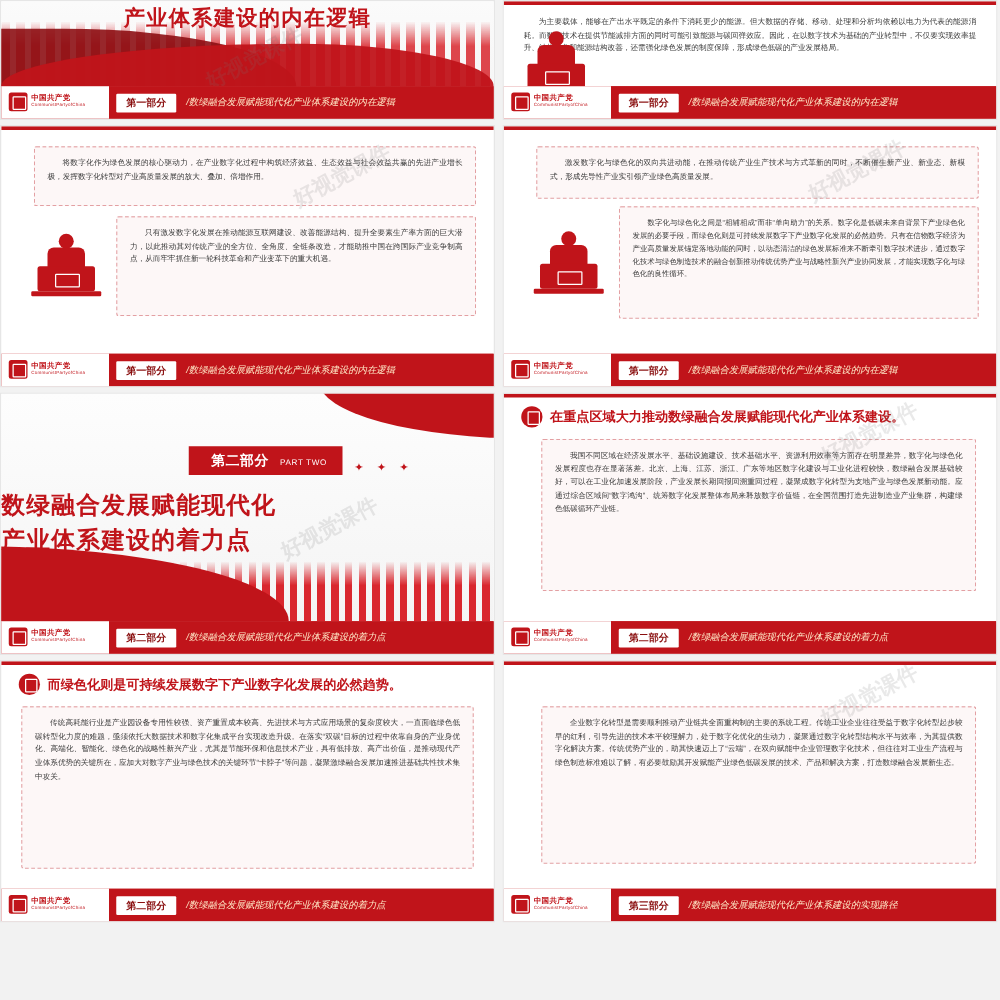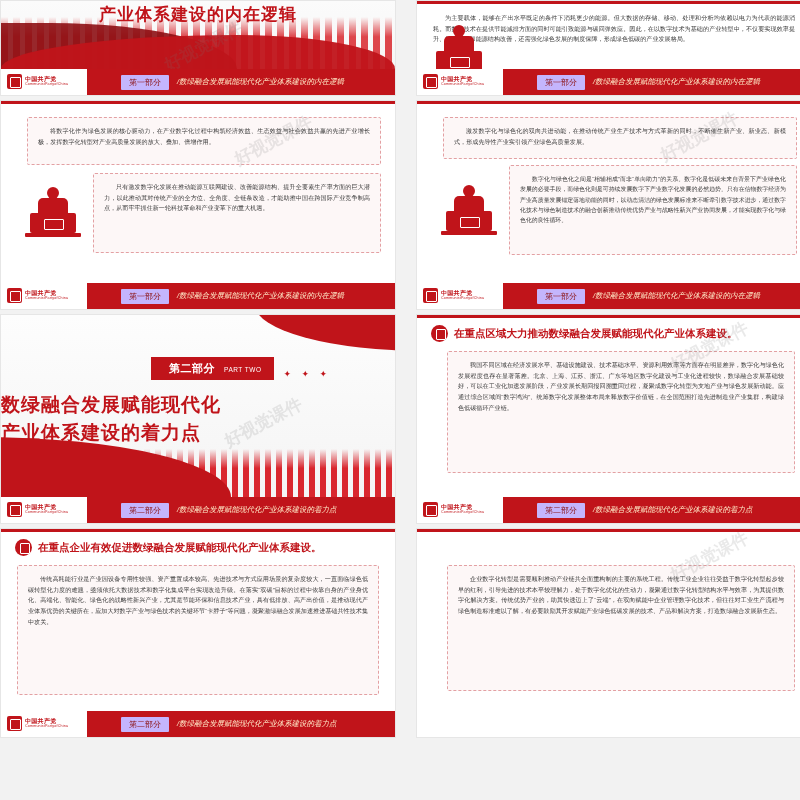--- a/index.html
+++ b/index.html
@@ -1,34 +1,34 @@
 <!DOCTYPE html>
 <html><head>
 <meta charset="utf-8">
 <style>
   html,body{margin:0;padding:0;background:#ffffff;}
   body{width:800px;height:800px;overflow:hidden;font-family:"Liberation Sans","DejaVu Sans",sans-serif;}
   .page{position:relative;width:800px;height:800px;background:#f2f2f2;}
   .grid{position:absolute;left:0;top:0;width:800px;height:640px;display:grid;
         grid-template-columns:396px 396px;grid-template-rows:96px 210px 210px 210px;
-        gap:4px 20px;padding:0;}
+        gap:4px 6px;padding:0;}
   .slide{position:relative;background:#ffffff;overflow:hidden;border:1px solid #e6e6e6;box-sizing:border-box;}
 
   
   .redbar{position:absolute;left:0;right:0;bottom:0;height:26px;background:#c0141a;}
   .redbar .inner{position:absolute;left:0;right:0;top:0;bottom:0;background:
       linear-gradient(90deg,#ffffff 0,#ffffff 86px,#c0141a 86px,#c0141a 100%);}
   .logo{position:absolute;left:6px;bottom:3px;width:78px;height:21px;display:flex;align-items:center;}
   .logo .mark{width:15px;height:15px;background:#c0141a;border-radius:2px;position:relative;margin-right:3px;}
   .logo .mark:after{content:"";position:absolute;left:3px;top:3px;width:9px;height:9px;border:1.4px solid #fff;border-radius:1px;}
   .logo .txt{line-height:1.05;}
   .logo .t1{font-size:6px;color:#c0141a;font-weight:bold;letter-spacing:.3px;}
   .logo .t2{font-size:3.6px;color:#c0141a;letter-spacing:.2px;}
   .barpart{position:absolute;left:92px;bottom:3px;height:20px;display:flex;align-items:center;}
-  .barpart .pnum{background:#c4b5fd;color:#8a1010;font-size:8px;font-weight:normal;padding:2px 8px;border-radius:1px;margin-left:28px;}
+  .barpart .pnum{background:#ffffff;color:#8a1010;font-size:8px;font-weight:bold;padding:2px 8px;border-radius:1px;}
   .barpart .ptitle{color:#ffe9c7;font-size:7.5px;margin-left:8px;white-space:nowrap;font-style:italic;}
 
   
   .chead{position:absolute;left:14px;top:10px;display:flex;align-items:center;}
   .chead .cicon{width:17px;height:17px;border-radius:50%;background:#c0141a;position:relative;margin-right:6px;flex:none;}
   .chead .cicon:before{content:"";position:absolute;left:4.5px;top:4px;width:8px;height:9px;border:1.3px solid #fff;border-radius:1px;}
   .chead .ctext{font-size:10.5px;font-weight:bold;color:#c0141a;white-space:nowrap;}
 
   .dashbox{position:absolute;border:1px dashed #e3a0a3;background:#fdf7f7;border-radius:2px;}
   .ptext{font-size:6.1px;line-height:1.75;color:#3a3a3a;text-align:justify;padding:8px 10px;text-indent:12px;}
@@ -239,21 +239,21 @@
           <span class="pnum">第二部分</span>
           <span class="ptitle">/数绿融合发展赋能现代化产业体系建设的着力点</span>
         </div>
       </div>
     </div>
 
     <div class="slide">
       <div class="topstrip"></div>
       <div class="chead">
         <div class="cicon"></div>
-        <div class="ctext">在重点企业有效促进数绿融合发展赋能现代化产业体系建设。</div>
+        <div class="ctext">而绿色化则是可持续发展数字下产业数字化发展的必然趋势。</div>
       </div>
       <div class="dashbox" style="left:16px;right:16px;top:36px;height:128px;">
         <div class="ptext">传统高耗能行业是产业园设备专用性较强、资产重置成本较高、先进技术与方式应用场景的复杂度较大，一直面临绿色低碳转型化力度的难题，亟须依托大数据技术和数字化集成平台实现改造升级。在落实“双碳”目标的过程中依靠自身的产业身优化、高端化、智能化、绿色化的战略性新兴产业，尤其是节能环保和信息技术产业，具有低排放、高产出价值，是推动现代产业体系优势的关键所在，应加大对数字产业与绿色技术的关键环节“卡脖子”等问题，凝聚激绿融合发展加速推进基础共性技术集中攻关。</div>
       </div>
       <div class="redbar">
         <div class="inner"></div>
         <div class="logo">
           <div class="mark"></div>
           <div class="txt">
             <div class="t1">中国共产党</div>
@@ -266,16 +266,30 @@
         </div>
       </div>
     </div>
 
     <div class="slide">
       <div class="topstrip"></div>
       <div class="dashbox" style="left:30px;right:16px;top:36px;height:124px;">
         <div class="ptext">企业数字化转型是需要顺利推动产业链共全面重构制的主要的系统工程。传统工业企业往往受益于数字化转型起步较早的红利，引导先进的技术本平较理解力，处于数字化优化的生动力，凝聚通过数字化转型结构水平与效率，为其提供数字化解决方案。传统优势产业的，助其快速迈上了“云端”，在双向赋能中企业管理数字化技术，但往往对工业生产流程与绿色制造标准难以了解，有必要鼓励其开发赋能产业绿色低碳发展的技术、产品和解决方案，打造数绿融合发展新生态。</div>
       </div>
       <div class="watermark" style="left:250px;top:16px;">好视觉课件</div>
+      <div class="redbar">
+        <div class="inner"></div>
+        <div class="logo">
+          <div class="mark"></div>
+          <div class="txt">
+            <div class="t1">中国共产党</div>
+            <div class="t2">CommunistPartyofChina</div>
+          </div>
+        </div>
+        <div class="barpart">
+          <span class="pnum">第三部分</span>
+          <span class="ptitle">/数绿融合发展赋能现代化产业体系建设的实现路径</span>
+        </div>
+      </div>
     </div>
 
   </div>
 </div>
 
 </body></html>

